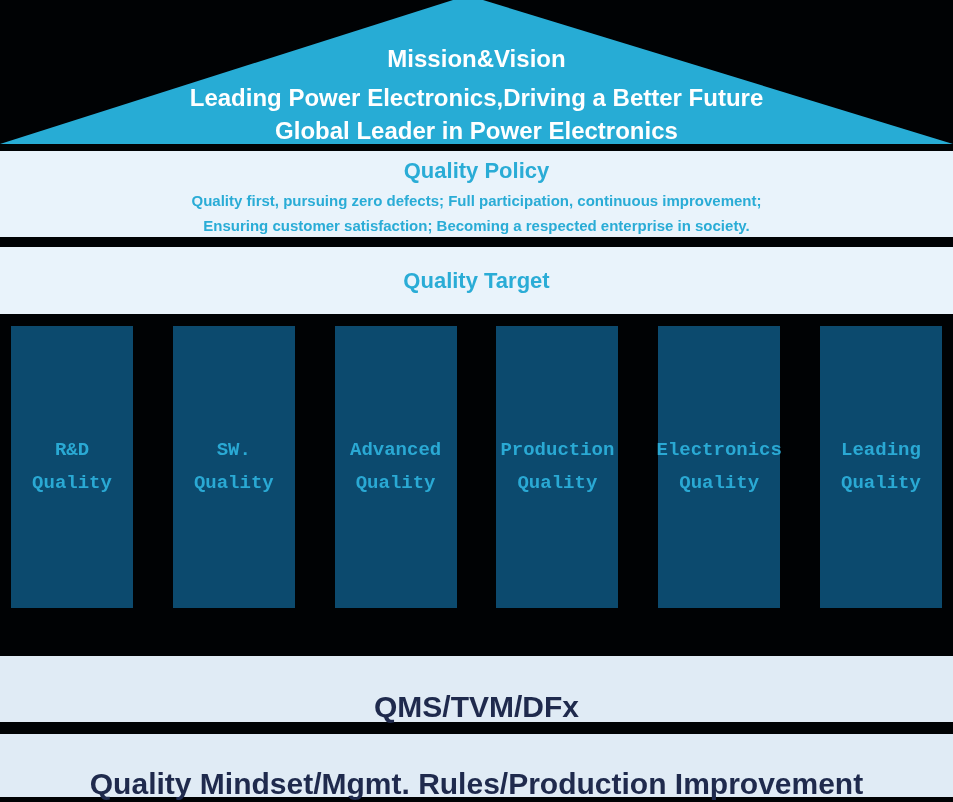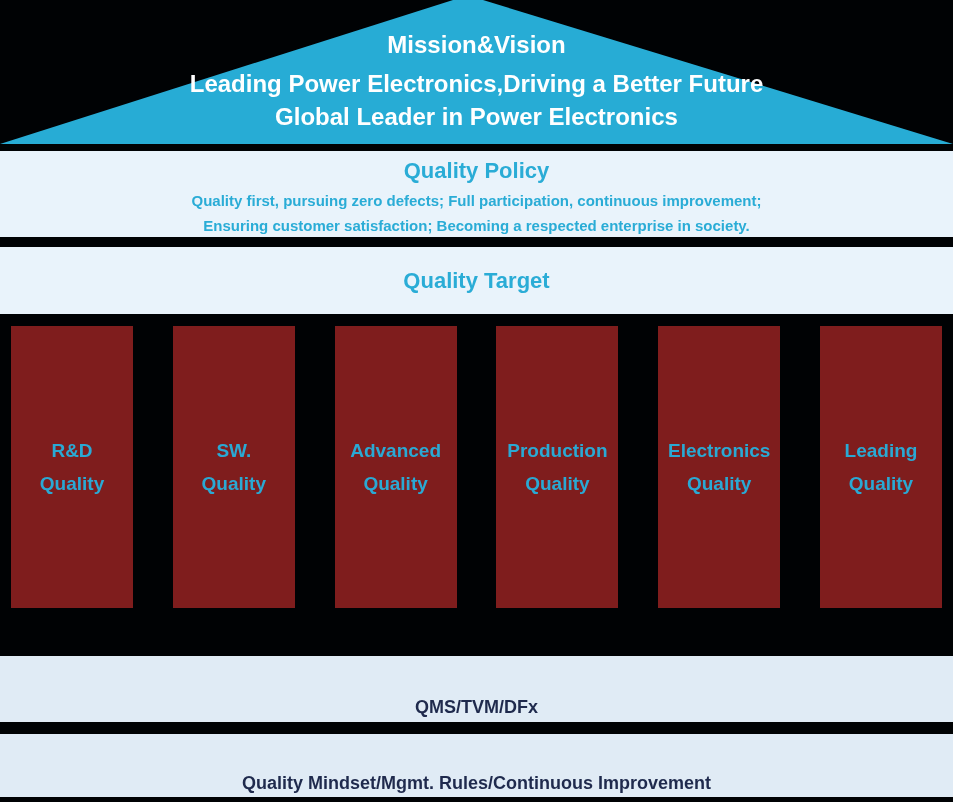--- a/index.html
+++ b/index.html
@@ -25,21 +25,21 @@
   }
   .roof svg { display: block; width: 953px; height: 144px; }
   .roof-triangle { fill: #27ACD5; }
   .roof-text {
     position: absolute;
     top: 0; left: 0;
     width: 100%; height: 100%;
     display: flex;
     flex-direction: column;
     align-items: center;
-    padding-top: 30px;
+    padding-top: 44px;
     box-sizing: border-box;
     color: #FFFFFF;
     text-align: center;
   }
   .roof-title {
     font-size: 24px;
     line-height: 30px;
   }
   .roof-sub {
     font-size: 24px;
@@ -96,26 +96,27 @@
     width: 953px;
     height: 320px;
     display: flex;
     justify-content: space-between;
     padding: 0 11px;
     box-sizing: border-box;
   }
   .pillar {
     width: 122px;
     height: 282px;
-    background: #7f1d1d;
+    background: #0c4a6e;
     display: flex;
     flex-direction: column;
     align-items: center;
     justify-content: center;
     text-align: center;
+    font-family: Liberation Mono, monospace;
   }
   .pillar-line {
     display: block;
     font-size: 19px;
     line-height: 33px;
     color: #2AA9D4;
   }
 
   
   .qms-band {
@@ -126,21 +127,21 @@
     justify-content: center;
   }
   .base-band {
     top: 734px;
     height: 63px;
     display: flex;
     align-items: center;
     justify-content: center;
   }
   .navy-label {
-    font-size: 18px;
+    font-size: 30px;
     color: #1F2A4D;
     margin-top: 36px;
   }
 </style>
 </head>
 <body>
 
 <div class="stage">
 
   <div class="roof">
@@ -191,16 +192,16 @@
       <span class="pillar-line">Leading</span>
       <span class="pillar-line">Quality</span>
     </div>
   </div>
 
   <div class="band band-gray qms-band">
     <div class="navy-label">QMS/TVM/DFx</div>
   </div>
 
   <div class="band band-gray base-band">
-    <div class="navy-label">Quality Mindset/Mgmt. Rules/Continuous Improvement</div>
+    <div class="navy-label">Quality Mindset/Mgmt. Rules/Production Improvement</div>
   </div>
 
 </div>
 
 </body></html>

